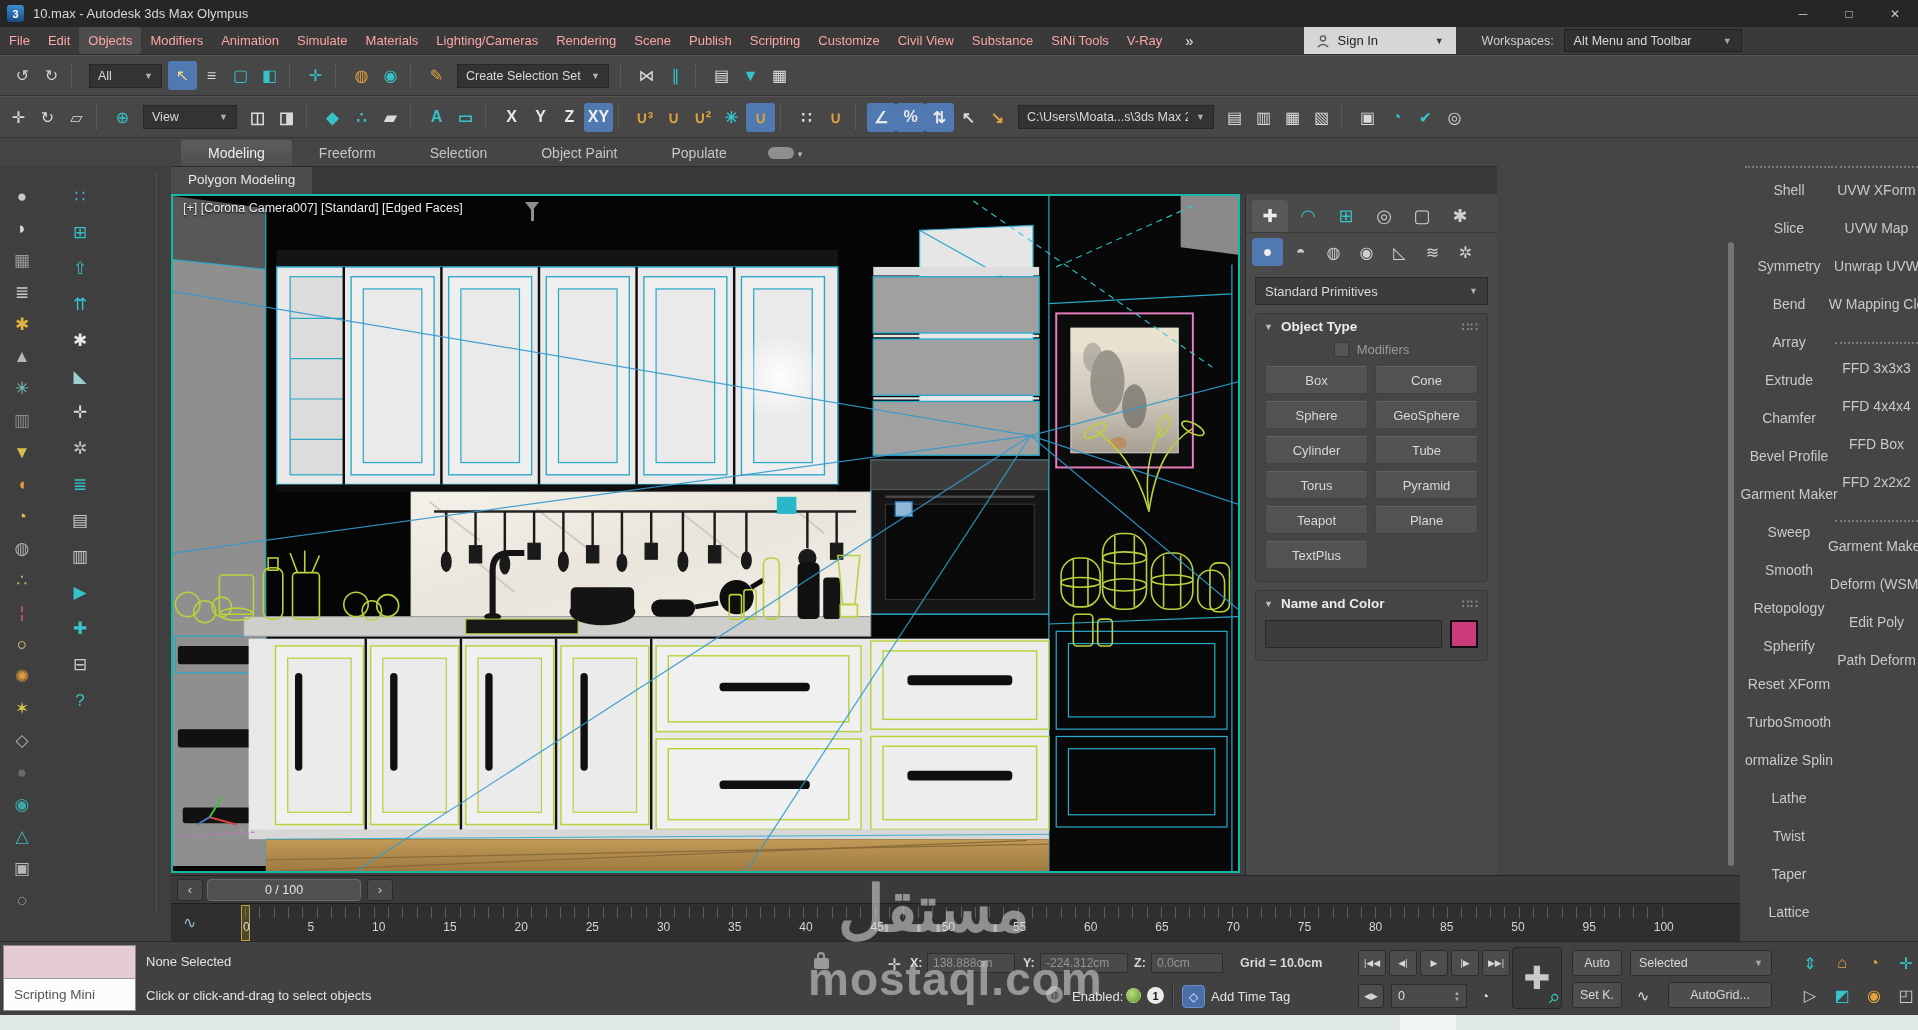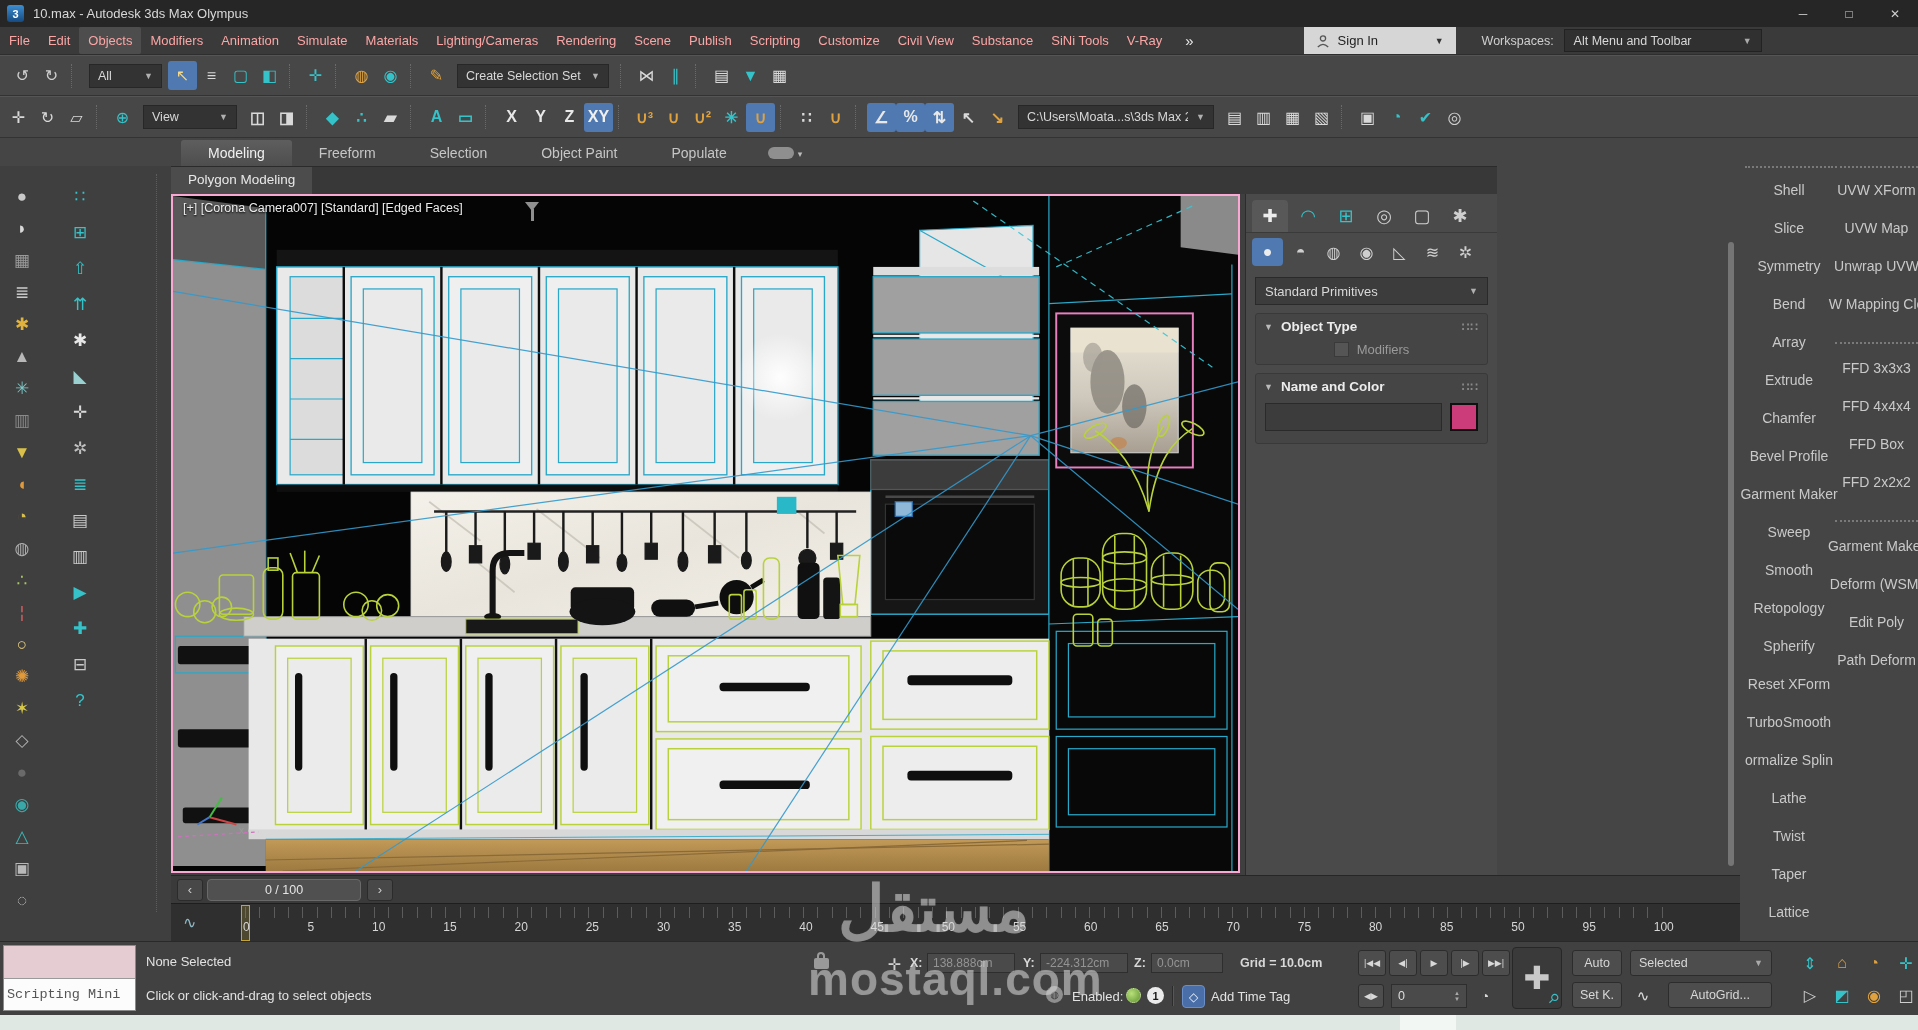--- a/index.html
+++ b/index.html
@@ -15,21 +15,21 @@
   .winbtn{width:46px;height:27px;display:flex;align-items:center;justify-content:center;color:#cfcfcf;font-size:12px}
   
   .menubar{left:0;top:27px;width:1918px;height:28px;background:#3a3a3a;display:flex;align-items:stretch;border-bottom:1px solid #2e2e2e;box-sizing:border-box}
   .menuwrap{display:flex}
   .menu-item{padding:0 9px;font-size:13px;color:#fca5a5;display:flex;align-items:center;border-radius:2px}
   .menu-overflow{color:#e8e8e8;font-size:15px;padding:0 14px;display:flex;align-items:center}
   .signin{background:#d6d6d6;color:#222;display:flex;align-items:center;gap:8px;padding:0 12px;width:128px;font-size:13px}
   .signin .caret{margin-left:auto;color:#333;font-size:9px}
   .wslabel{font-size:12.5px;color:#cfcfcf;display:flex;align-items:center;padding:0 10px 0 26px}
   .wsdd{background:#303030;border:1px solid #222;color:#d8d8d8;font-size:12.5px;display:flex;align-items:center;
-        gap:8px;padding:0 9px;width:198px;margin:2px 2px 2px 0;box-sizing:border-box}
+        gap:8px;padding:0 9px;width:178px;margin:2px 2px 2px 0;box-sizing:border-box}
   .wsdd .caret{margin-left:auto;font-size:9px;color:#aaa}
   
   .tbrow{left:0;width:1918px;background:#474747;display:flex;align-items:center;border-top:1px solid #555;border-bottom:1px solid #333;box-sizing:border-box}
   .tb1{top:55px;height:41px;padding-left:8px}
   .tb2{top:96px;height:42px;padding-left:4px}
   .iconrun{display:flex;align-items:center}
   .tbicon{width:29px;height:29px;display:flex;align-items:center;justify-content:center;font-size:16px;border-radius:3px;flex:0 0 auto}
   .tbicon:empty{width:6px;height:24px;border-left:1px dotted #6a6a6a;border-radius:0;margin:0 5px;flex:0 0 auto}
   .dd{background:#333;border:1px solid #272727;color:#d8d8d8;font-size:12.5px;height:24px;display:flex;
       align-items:center;padding:0 8px;box-sizing:border-box;margin:0 6px}
@@ -42,21 +42,21 @@
   .polybar{left:171px;top:166px;width:1569px;height:28px;background:#383838;border-top:1px solid #2b2b2b;display:flex;box-sizing:border-box}
   .polytab{background:#4c4c4c;padding:5px 17px;font-size:13.5px;color:#e8e8e8;height:100%;box-sizing:border-box}
   
   .leftbar{left:0;top:166px;width:171px;height:776px;background:#3f3f3f}
   .leftbar::after{content:"";position:absolute;right:14px;top:8px;bottom:30px;border-right:1px dotted #5d5d5d}
   .lcol{position:absolute;display:flex;flex-direction:column;align-items:center}
   .lcolA{left:2px;top:16px;width:40px;gap:3px}
   .lcolB{left:58px;top:16px;width:44px;gap:7px}
   .licon{width:30px;height:29px;display:flex;align-items:center;justify-content:center;font-size:17px}
   
-  .viewport{left:171px;top:194px;width:1069px;height:679px;background:#000;border:2px solid #f9a8d4;box-sizing:border-box}
+  .viewport{left:171px;top:194px;width:1069px;height:679px;background:#000;border:2px solid #14b8a6;box-sizing:border-box}
   .vplabel{position:absolute;left:10px;top:5px;font-size:12.5px;color:#ececec;text-shadow:0 1px 2px #000;z-index:5}
   .funnel{position:absolute;left:352px;top:6px;z-index:5;width:0;height:0;border-left:7px solid transparent;
           border-right:7px solid transparent;border-top:9px solid #8f8f8f}
   .funnel::after{content:"";position:absolute;left:-1.5px;top:-2px;width:3px;height:12px;background:#8f8f8f}
   
   .cmdpanel{left:1245px;top:194px;width:252px;height:747px;background:#4a4a4a;border-left:1px solid #2c2c2c;box-sizing:border-box}
   .cp-tabs{display:flex;padding:6px 4px 0 6px;gap:2px;border-bottom:1px solid #3a3a3a}
   .cp-tab{width:36px;height:32px;display:flex;align-items:center;justify-content:center;font-size:18px;border-radius:4px 4px 0 0}
   .cp-cats{display:flex;padding:5px 4px 5px 6px;gap:2px}
   .cp-cat{width:31px;height:28px;display:flex;align-items:center;justify-content:center;font-size:16px;border-radius:4px}
@@ -94,22 +94,22 @@
   .curveicon{position:absolute;left:12px;top:9px;color:#8fb8c4;font-size:16px}
   .tickband{position:absolute;left:74px;width:1431px;top:3px;height:11px;
             background:repeating-linear-gradient(90deg,#5c5c5c 0 1px,transparent 1px 14.31px)}
   .rlabels{position:absolute;left:74px;width:1431px;top:16px;display:flex;justify-content:space-between}
   .rlabel{font-size:12px;color:#d6d6d6;transform:translateX(-2px)}
   .tmarker{position:absolute;left:70px;top:1px;width:7px;height:34px;border:1px solid #c3a435;background:rgba(195,164,53,.22)}
   
   .statusbar{left:0;top:941px;width:1918px;height:74px;background:#414141;border-top:1px solid #292929;box-sizing:border-box}
   .listener{position:absolute;left:3px;top:3px;width:133px;height:66px;border:1px solid #8a8a8a;background:#fff;box-sizing:border-box}
   .lrow1{height:32px;background:#e5ccd2;border-bottom:1px solid #9a9a9a}
-  .lrow2{height:31px;background:#fcfcfc;color:#555;font-family:Liberation Mono, monospace;font-size:13.5px;
-         display:flex;align-items:center;padding-left:3px}
+  .lrow2{height:31px;background:#fcfcfc;color:#555;font-family:Liberation Sans, sans-serif;font-size:13.5px;
+         display:flex;align-items:center;padding-left:10px}
   .smsg{position:absolute;font-size:13px;color:#e2e2e2}
   .lock{position:absolute;left:814px;top:16px;width:15px;height:11px;background:#9a9a9a;border-radius:2px}
   .lock::before{content:"";position:absolute;left:2.5px;top:-6px;width:8px;height:7px;border:2px solid #9a9a9a;
                 border-bottom:none;border-radius:4px 4px 0 0;box-sizing:border-box}
   .coordlbl{position:absolute;top:14px;font-size:12.5px;font-weight:bold;color:#d8d8d8}
   .coordfield{position:absolute;top:11px;height:20px;background:#4a4a4a;border:1px solid #2e2e2e;color:#949494;
               font-size:12px;display:flex;align-items:center;padding:0 5px;box-sizing:border-box}
   .sbtn{position:absolute;background:#4d4d4d;border:1px solid #2c2c2c;border-radius:3px;color:#d8d8d8;
         font-size:12.5px;display:flex;align-items:center;justify-content:center;box-sizing:border-box}
   .pbrow{position:absolute;left:1358px;top:8px;display:flex;gap:3px}
@@ -675,20 +675,34 @@
   <div class="rollout">
     <div class="ro-head">
       <span class="tri">▼</span>
       <span>Object Type</span>
       <span class="grip">∷∷</span>
     </div>
     <div class="autogrid">
       <span class="cbx"></span>
       <span>Modifiers</span>
     </div>
+    <div class="objbtns">
+
+    <span class="objbtn">Box</span>
+        <span class="objbtn">Cone</span>
+        <span class="objbtn">Sphere</span>
+        <span class="objbtn">GeoSphere</span>
+        <span class="objbtn">Cylinder</span>
+        <span class="objbtn">Tube</span>
+        <span class="objbtn">Torus</span>
+        <span class="objbtn">Pyramid</span>
+        <span class="objbtn">Teapot</span>
+        <span class="objbtn">Plane</span>
+        <span class="objbtn">TextPlus</span>
+      </div>
   </div>
   <div class="rollout">
     <div class="ro-head">
       <span class="tri">▼</span>
       <span>Name and Color</span>
       <span class="grip">∷∷</span>
     </div>
     <div class="namerow">
       <span class="namefield"></span>
       <span class="swatch" style="background: rgb(204, 59, 122);"></span>

